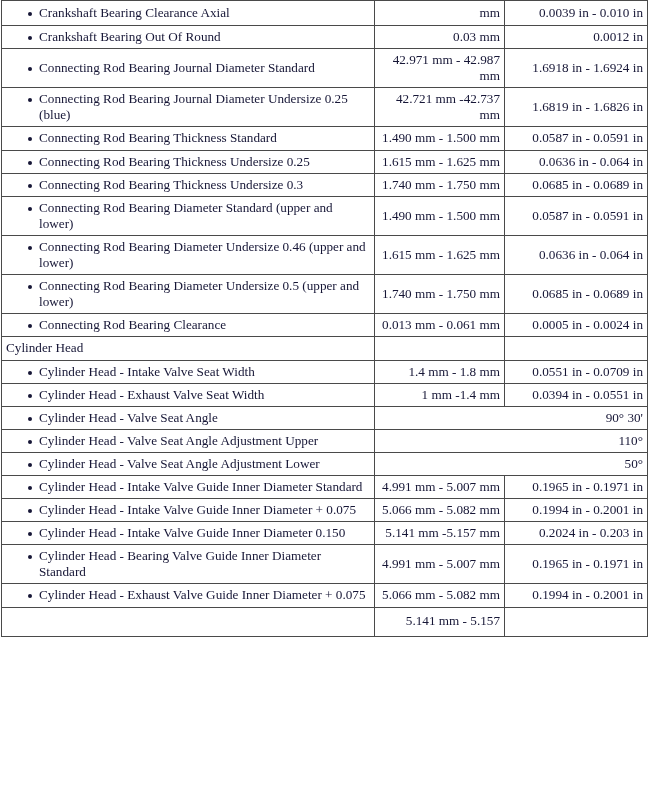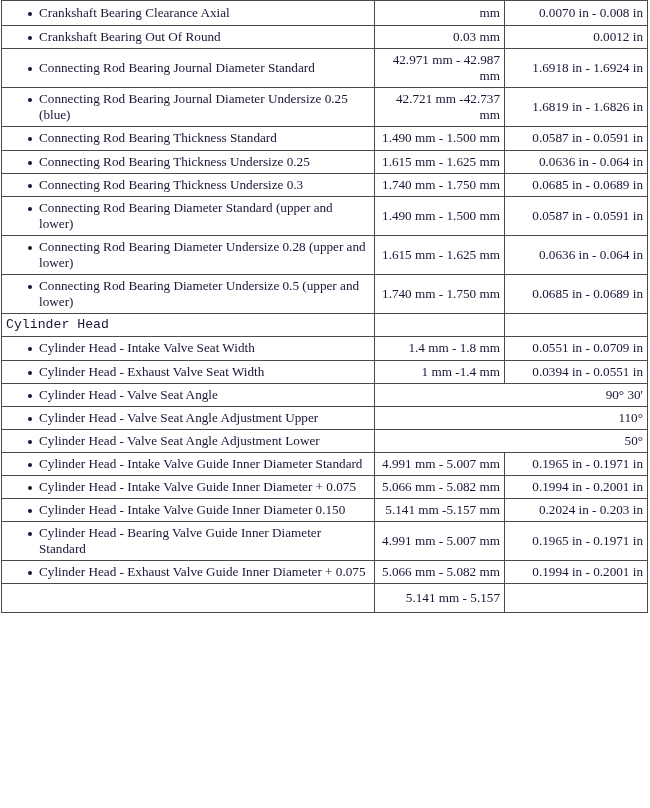--- a/index.html
+++ b/index.html
@@ -53,21 +53,20 @@
     background: #161636;
     margin-top: 7px;
     margin-left: 22px;
   }
   td.name-cell .label-text {
     flex: 1 1 auto;
   }
   td.section-cell {
     text-align: left;
     padding-left: 3px;
-    font-family: Liberation Mono, monospace;
   }
 
   td.value-cell {
     text-align: right;
   }
 
   
   tr.clipped-top td { height: 18px; }
   tr.clipped-bottom td { height: 22px; vertical-align: top; }
 </style>
@@ -82,21 +81,21 @@
   </colgroup>
   <tbody>
       <tr class="clipped-top">
         <td class="name-cell">
           <div class="bullet-row">
             <span class="bullet-dot"></span>
             <span class="label-text">Crankshaft Bearing Clearance Axial</span>
           </div>
         </td>
         <td class="value-cell">mm</td>
-        <td class="value-cell">0.0070 in - 0.008 in</td>
+        <td class="value-cell">0.0039 in - 0.010 in</td>
       </tr>
       <tr>
         <td class="name-cell">
           <div class="bullet-row">
             <span class="bullet-dot"></span>
             <span class="label-text">Crankshaft Bearing Out Of Round</span>
           </div>
         </td>
         <td class="value-cell">0.03 mm</td>
         <td class="value-cell">0.0012 in</td>
@@ -158,35 +157,45 @@
             <span class="label-text">Connecting Rod Bearing Diameter Standard (upper and lower)</span>
           </div>
         </td>
         <td class="value-cell">1.490 mm - 1.500 mm</td>
         <td class="value-cell">0.0587 in - 0.0591 in</td>
       </tr>
       <tr>
         <td class="name-cell">
           <div class="bullet-row">
             <span class="bullet-dot"></span>
-            <span class="label-text">Connecting Rod Bearing Diameter Undersize 0.28 (upper and lower)</span>
+            <span class="label-text">Connecting Rod Bearing Diameter Undersize 0.46 (upper and lower)</span>
           </div>
         </td>
         <td class="value-cell">1.615 mm - 1.625 mm</td>
         <td class="value-cell">0.0636 in - 0.064 in</td>
       </tr>
       <tr>
         <td class="name-cell">
           <div class="bullet-row">
             <span class="bullet-dot"></span>
             <span class="label-text">Connecting Rod Bearing Diameter Undersize 0.5 (upper and lower)</span>
           </div>
         </td>
         <td class="value-cell">1.740 mm - 1.750 mm</td>
         <td class="value-cell">0.0685 in - 0.0689 in</td>
+      </tr>
+      <tr>
+        <td class="name-cell">
+          <div class="bullet-row">
+            <span class="bullet-dot"></span>
+            <span class="label-text">Connecting Rod Bearing Clearance</span>
+          </div>
+        </td>
+        <td class="value-cell">0.013 mm - 0.061 mm</td>
+        <td class="value-cell">0.0005 in - 0.0024 in</td>
       </tr>
       <tr>
         <td class="name-cell section-cell"><span>Cylinder Head</span></td>
         <td class="value-cell"></td>
         <td class="value-cell"></td>
       </tr>
       <tr>
         <td class="name-cell">
           <div class="bullet-row">
             <span class="bullet-dot"></span>

